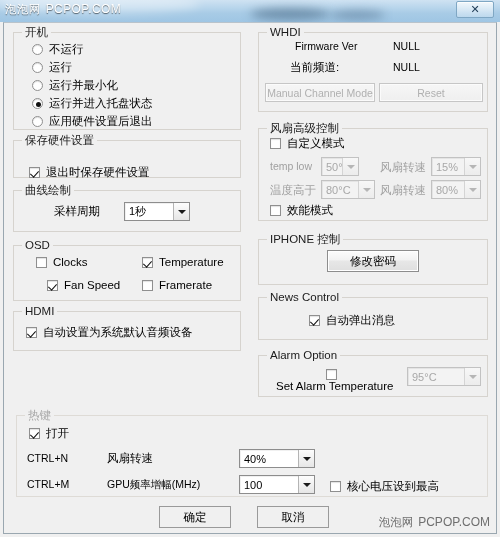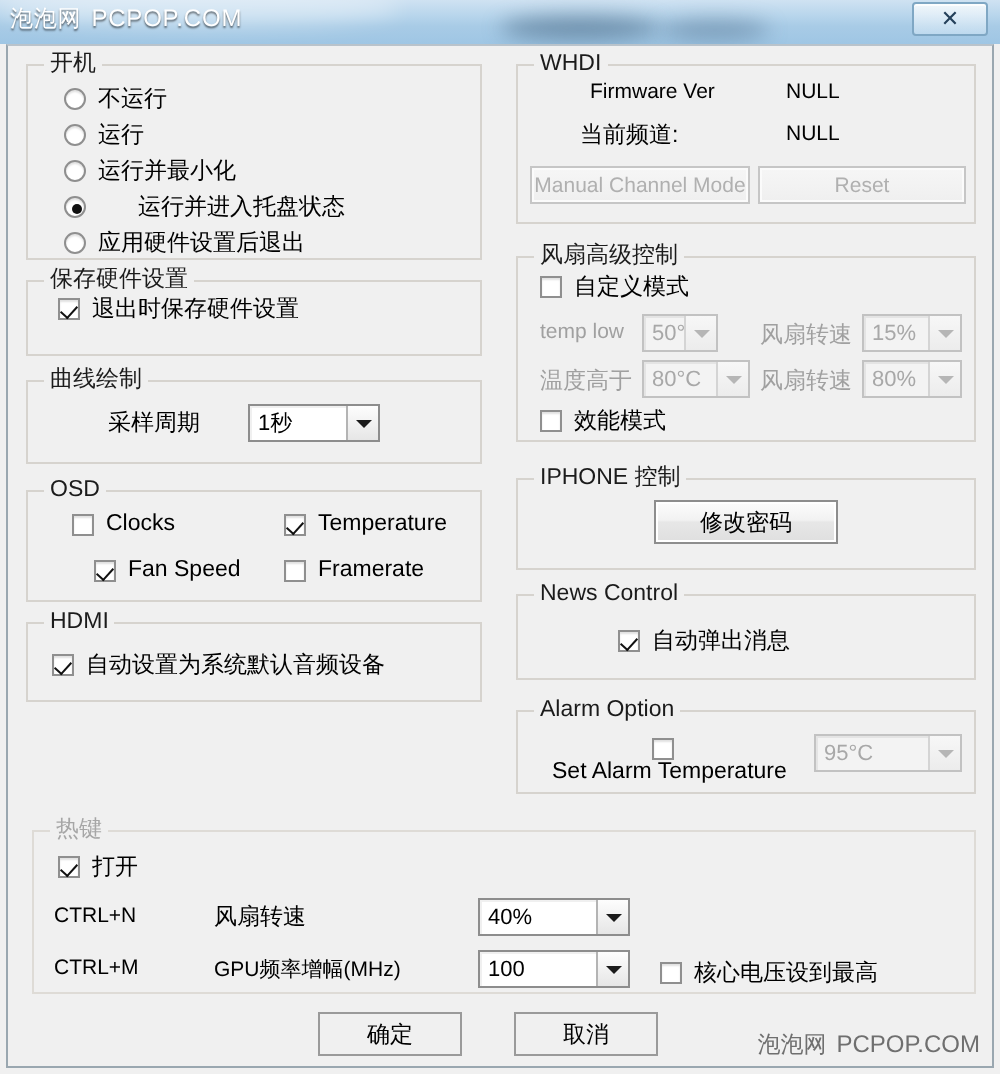--- a/index.html
+++ b/index.html
@@ -197,33 +197,33 @@
         <span class="radio-label">不运行</span>
       </div>
       <div class="row" style="left:18px; top:27px;">
         <span class="radio"></span>
         <span class="radio-label">运行</span>
       </div>
       <div class="row" style="left:18px; top:45px;">
         <span class="radio"></span>
         <span class="radio-label">运行并最小化</span>
       </div>
-      <div class="row" style="left:18px; top:63px;gap:20px;">
+      <div class="row" style="left:18px; top:63px;">
         <span class="radio checked"></span>
         <span class="radio-label">运行并进入托盘状态</span>
       </div>
       <div class="row" style="left:18px; top:81px;">
         <span class="radio"></span>
         <span class="radio-label">应用硬件设置后退出</span>
       </div>
     </div>
 
     <div class="group" style="left:9px; top:117px; width:228px; height:38px;">
       <div class="legend">保存硬件设置</div>
-      <div class="row" style="left:15px; top:6px;">
+      <div class="row" style="left:15px; top:24px;">
         <span class="cb checked"></span>
         <span class="cb-label">退出时保存硬件设置</span>
       </div>
     </div>
 
     <div class="group" style="left:9px; top:167px; width:228px; height:42px;">
       <div class="legend">曲线绘制</div>
       <div class="row" style="left:40px; top:13px;">
         <span class="lbl">采样周期</span>
       </div>

